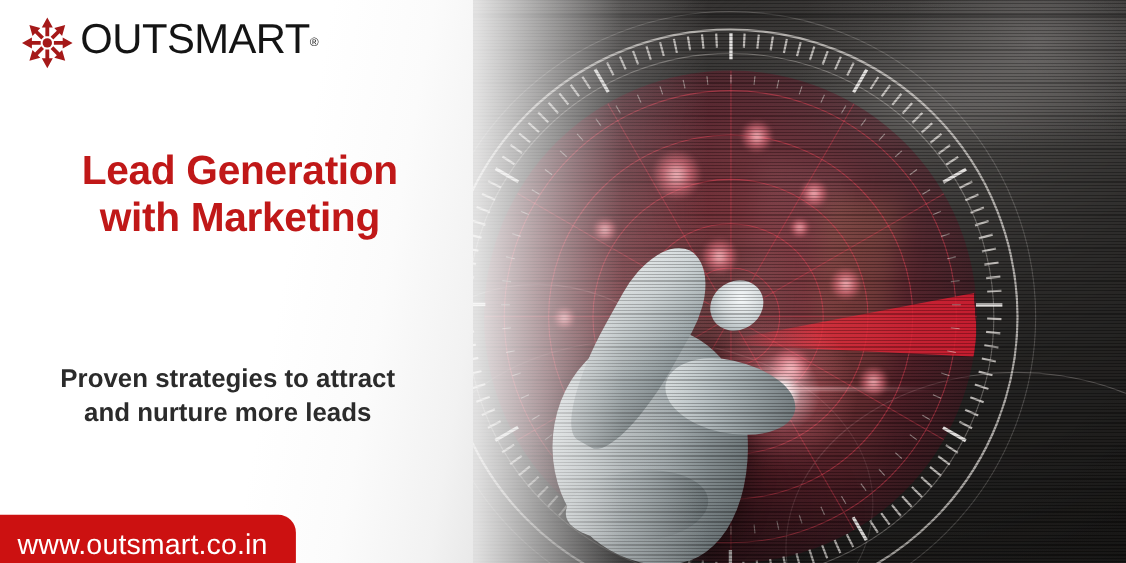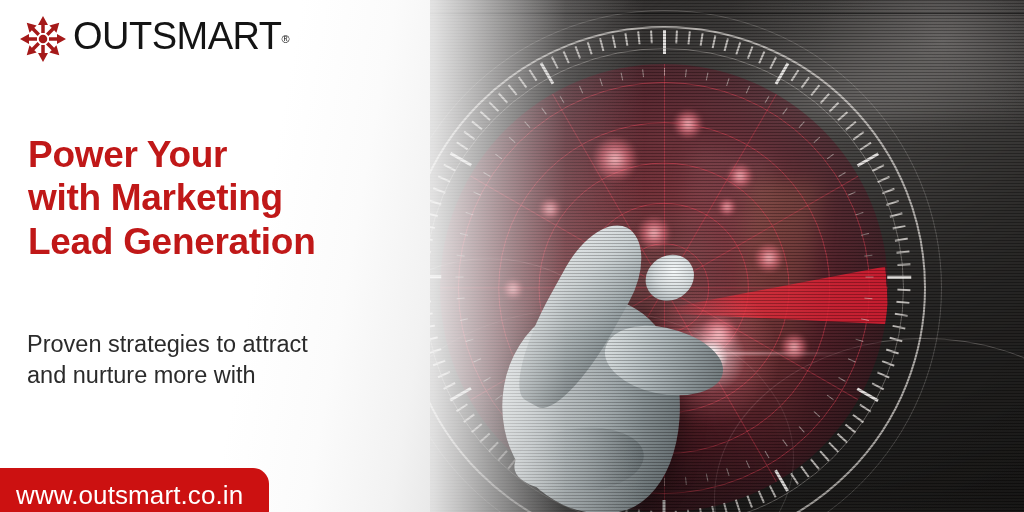--- a/index.html
+++ b/index.html
@@ -5,20 +5,21 @@
 <style>
   * { margin:0; padding:0; box-sizing:border-box; }
   html,body { background:#ffffff; }
   body { font-family:"Liberation Sans", sans-serif; }
 
   .banner {
     position:relative;
     width:1024px; height:512px;
     overflow:hidden;
     background:#5eead4;
+    text-align:center;
   }
 
   
   .hero {
     position:absolute; top:0; right:0;
     width:680px; height:512px;
     overflow:hidden;
     background:#231f20;
   }
   
@@ -265,21 +266,21 @@
     font-weight:bold; color:#C01818;
     letter-spacing:-.3px;
   }
   .headline span { display:block; }
 
   
   .subhead {
     position:absolute; left:27px; top:329px;
     width:360px;
     font-size:23.5px; line-height:1.33;
-    color:#2b2b2b; font-weight:400;
+    color:#2b2b2b; font-weight:700;
   }
   .subhead span { display:block; }
 
   
   .url-pill {
     position:absolute; left:-44px; bottom:-14px;
     padding:13px 26px 15px 60px;
     background:#CC1111;
     border-radius:16px;
     color:#ffffff;
@@ -569,25 +570,24 @@
       </svg>
     </div>
     <div class="logo-text-wrap">
       <div>
         <span class="logo-word">OUTSMART</span><span class="logo-reg">®</span>
       </div>
     </div>
   </div>
 
   <div class="headline" id="headline">
-      <span>Power Your</span>
+      <span>Lead Generation</span>
       <span>with Marketing</span>
-      <span>Lead Generation</span>
     </div>
 
   <div class="subhead" id="subhead">
       <span>Proven strategies to attract</span>
-      <span>and nurture more with</span>
+      <span>and nurture more leads</span>
     </div>
 
   <div class="url-pill">www.outsmart.co.in</div>
 
 </div>
 
 </body></html>

